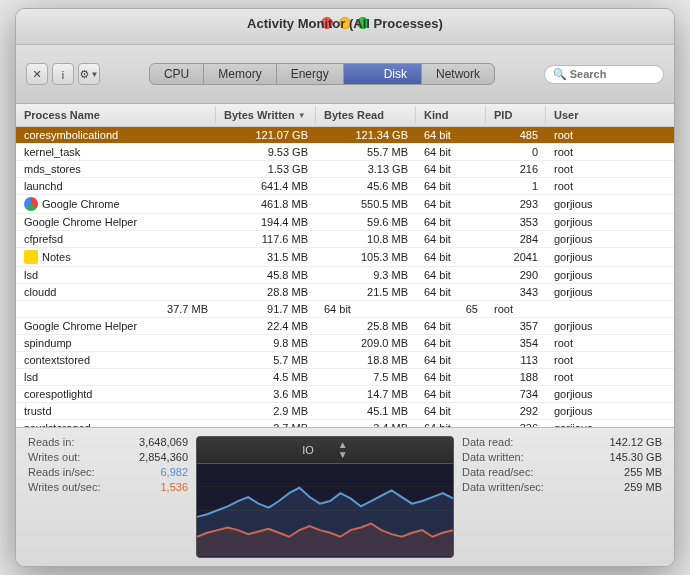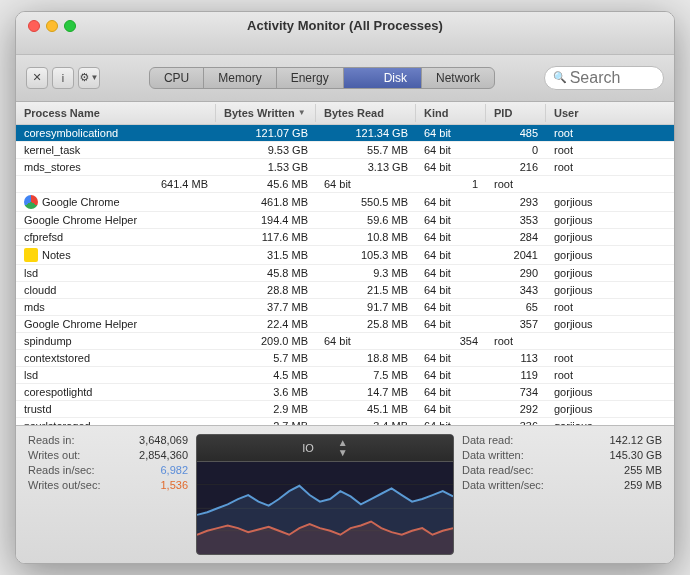--- a/index.html
+++ b/index.html
@@ -15,25 +15,26 @@
     .window {
       width: 660px;
       background: #f5f5f5;
       border-radius: 10px;
       box-shadow: 0 10px 40px rgba(0,0,0,0.4);
       overflow: hidden;
       border: 1px solid #aaa;
     }
     .titlebar {
       background: linear-gradient(to bottom, #e8e8e8, #d0d0d0);
-      padding: 8px 12px 22px;
+      padding: 8px 12px 15px;
       display: flex;
       align-items: center;
       border-bottom: 1px solid #bbb;
       position: relative;
+      justify-content: center;
     }
     .traffic-lights {
       display: flex;
       gap: 6px;
     }
     .traffic-light {
       width: 12px; height: 12px;
       border-radius: 50%;
       cursor: pointer;
     }
@@ -74,21 +75,21 @@
       color: #444;
     }
     .gear-btn {
       display: flex;
       align-items: center;
       gap: 1px;
     }
     .gear-chevron { font-size: 8px; color: #555; }
     .tab-group {
       display: flex;
-      margin: 6px auto;
+      margin: 12px auto;
       background: linear-gradient(to bottom, #d0d0d0, #bcbcbc);
       border-radius: 6px;
       border: 1px solid #999;
       overflow: hidden;
     }
     .tab {
       padding: 3px 14px;
       font-size: 12px;
       font-weight: 500;
       color: #333;
@@ -108,24 +109,25 @@
       background: white;
       border: 1px solid #bbb;
       border-radius: 12px;
       padding: 2px 8px;
       width: 120px;
     }
     .search-icon { color: #999; font-size: 11px; margin-right: 3px; }
     .search-input {
       border: none;
       outline: none;
-      font-size: 16px;
+      font-size: 11px;
       color: #666;
       background: transparent;
       width: 80px;
+      font-weight: bold;
     }
     .table-container {
       background: white;
       flex: 1;
     }
     .table-header {
       display: grid;
       grid-template-columns: 200px 100px 100px 70px 60px 80px;
       background: linear-gradient(to bottom, #f0f0f0, #e0e0e0);
       border-bottom: 1px solid #ccc;
@@ -145,21 +147,21 @@
     }
     .th:last-child { border-right: none; }
     .sort-arrow { font-size: 8px; color: #666; }
     .table-body { overflow-y: auto; max-height: 300px; }
     .table-row {
       display: grid;
       grid-template-columns: 200px 100px 100px 70px 60px 80px;
       border-bottom: 1px solid #eee;
     }
     .table-row.selected {
-      background: #0369a1;
+      background: #a16207;
       color: white;
     }
     .td {
       padding: 2px 8px;
       font-size: 11px;
       color: #222;
       white-space: nowrap;
       overflow: hidden;
       text-overflow: ellipsis;
       display: flex;
@@ -333,20 +335,23 @@
       <div class="td">
             <span>mds_stores</span>
           </div>
       <div class="td num">1.53 GB</div>
       <div class="td num">3.13 GB</div>
       <div class="td">64 bit</div>
       <div class="td num">216</div>
       <div class="td">root</div>
     </div>
         <div class="table-row">
+      <div class="td">
+            <span>launchd</span>
+          </div>
       <div class="td num">641.4 MB</div>
       <div class="td num">45.6 MB</div>
       <div class="td">64 bit</div>
       <div class="td num">1</div>
       <div class="td">root</div>
     </div>
         <div class="table-row">
       <div class="td">
             <div class="chrome-icon"></div>
             <span>Google Chrome</span>
@@ -402,43 +407,41 @@
       <div class="td">
             <span>cloudd</span>
           </div>
       <div class="td num">28.8 MB</div>
       <div class="td num">21.5 MB</div>
       <div class="td">64 bit</div>
       <div class="td num">343</div>
       <div class="td">gorjious</div>
     </div>
         <div class="table-row">
-      <div class="td">
-            <span>mds</span>
-          </div>
       <div class="td num">37.7 MB</div>
       <div class="td num">91.7 MB</div>
       <div class="td">64 bit</div>
       <div class="td num">65</div>
       <div class="td">root</div>
     </div>
         <div class="table-row">
       <div class="td">
             <span>Google Chrome Helper</span>
           </div>
       <div class="td num">22.4 MB</div>
       <div class="td num">25.8 MB</div>
       <div class="td">64 bit</div>
       <div class="td num">357</div>
       <div class="td">gorjious</div>
     </div>
         <div class="table-row">
       <div class="td">
             <span>spindump</span>
           </div>
+      <div class="td num">9.8 MB</div>
       <div class="td num">209.0 MB</div>
       <div class="td">64 bit</div>
       <div class="td num">354</div>
       <div class="td">root</div>
     </div>
         <div class="table-row">
       <div class="td">
             <span>contextstored</span>
           </div>
       <div class="td num">5.7 MB</div>
@@ -447,21 +450,21 @@
       <div class="td num">113</div>
       <div class="td">root</div>
     </div>
         <div class="table-row">
       <div class="td">
             <span>lsd</span>
           </div>
       <div class="td num">4.5 MB</div>
       <div class="td num">7.5 MB</div>
       <div class="td">64 bit</div>
-      <div class="td num">119</div>
+      <div class="td num">188</div>
       <div class="td">root</div>
     </div>
         <div class="table-row">
       <div class="td">
             <span>corespotlightd</span>
           </div>
       <div class="td num">3.6 MB</div>
       <div class="td num">14.7 MB</div>
       <div class="td">64 bit</div>
       <div class="td num">734</div>

